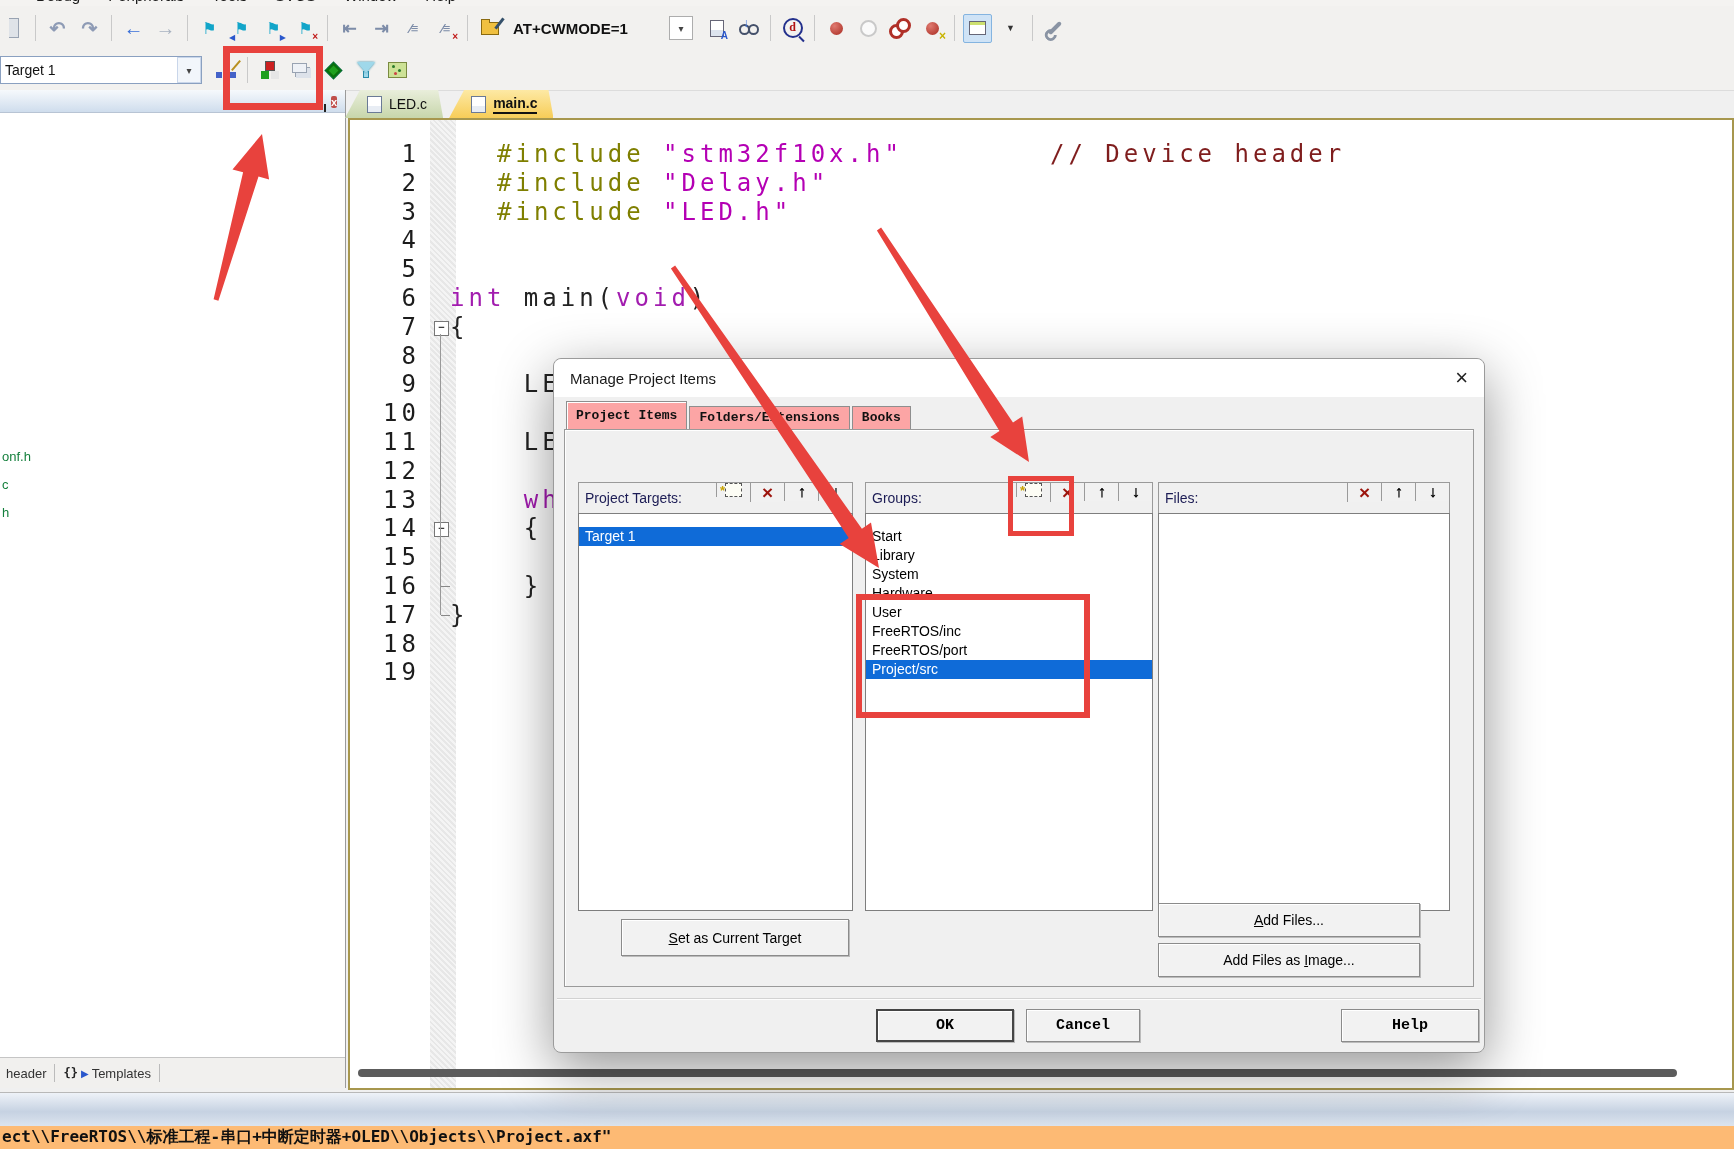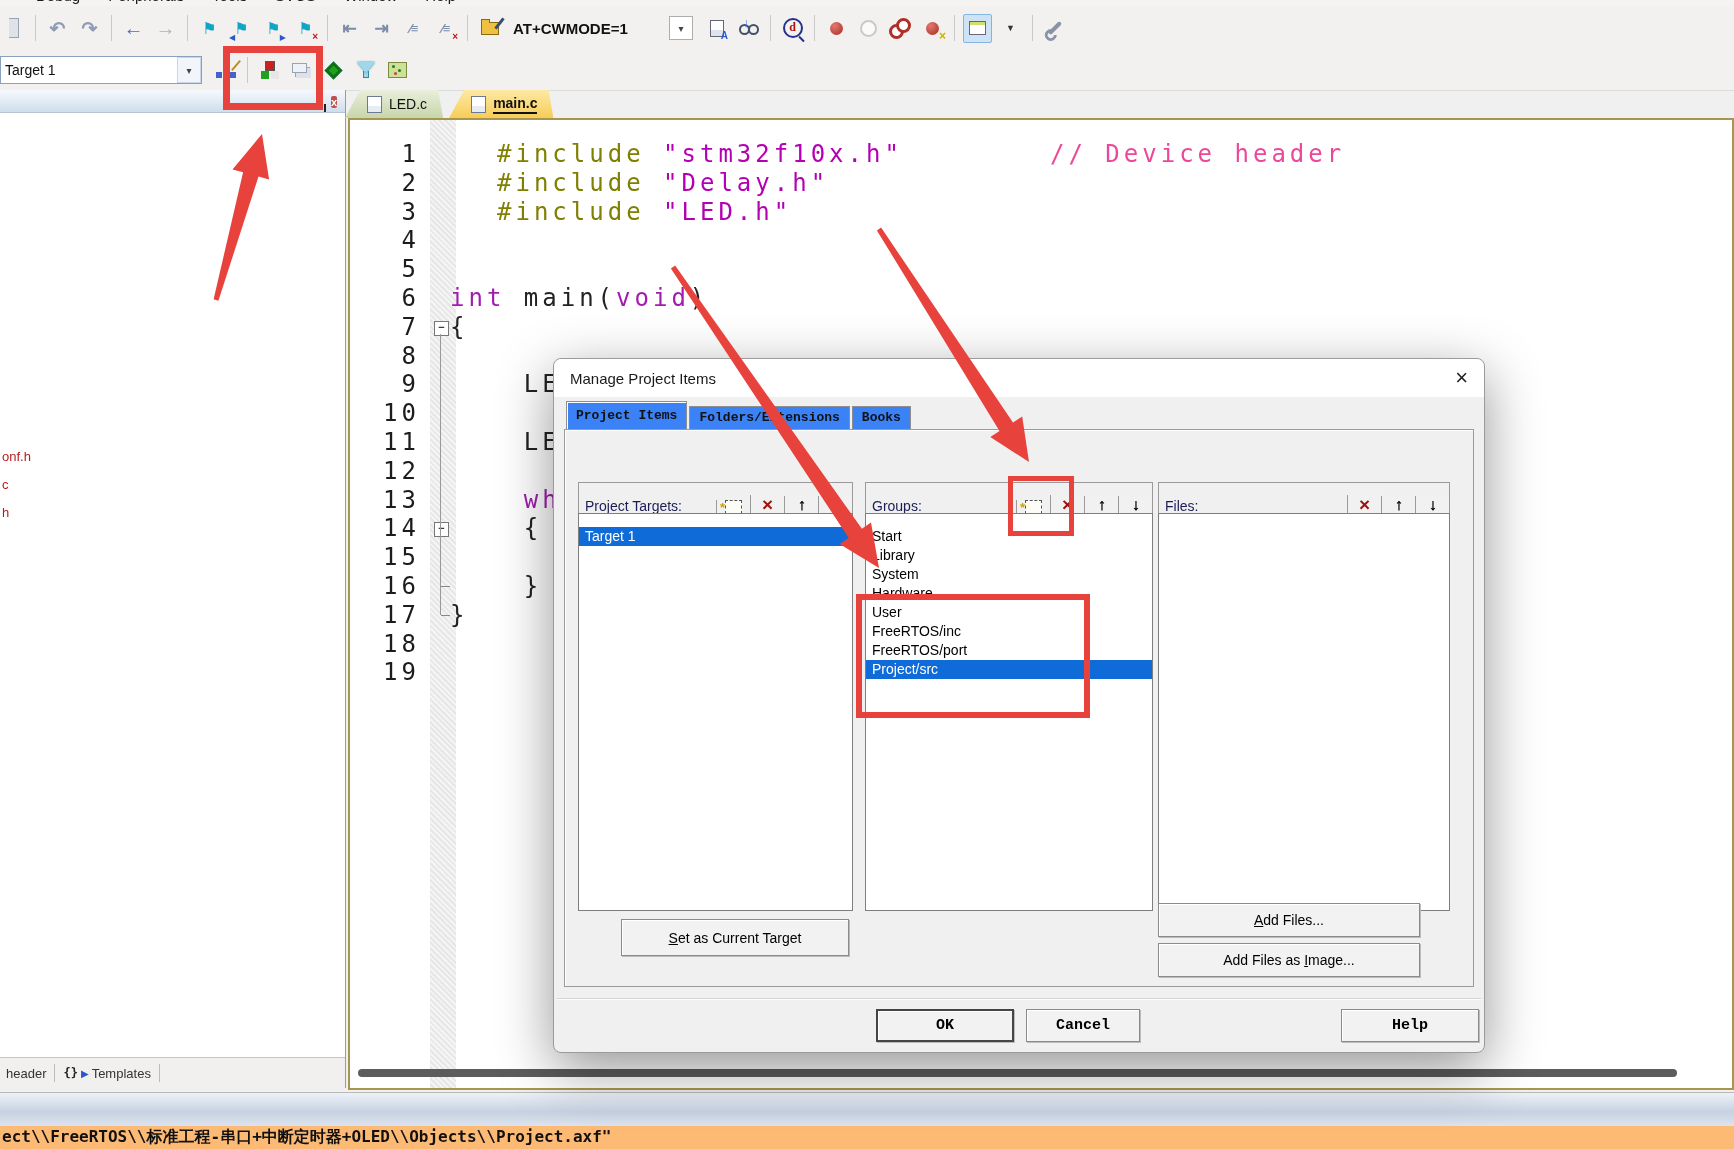--- a/index.html
+++ b/index.html
@@ -71,21 +71,21 @@
   .newbox{width:15px;height:12px;border:1px dashed #555;background:#fdfdf5;}
   .spark{position:absolute;left:3px;top:0px;color:#c8a400;font-weight:700;font-size:13px;}
   .delx{font-size:19px;font-weight:700;color:#9c140c;line-height:1;}
   .arr{font-size:16px;font-weight:700;color:#0a0a0a;text-shadow:0.5px 0 0 #0a0a0a;}
   .xthin{font-size:22px;font-weight:300;color:#222;line-height:1;}
 
   
   .project-panel{position:absolute;left:0;top:90px;width:345px;height:998px;background:#fff;border-right:1px solid #9a9a9a;display:flex;flex-direction:column;}
   .pp-header{height:22px;background:linear-gradient(#f6f9fc,#cfdded);border-bottom:1px solid #b8c4d4;display:flex;align-items:center;justify-content:flex-end;gap:10px;padding-right:8px;}
   .pp-body{flex:1;position:relative;background:#fff;}
-  .pp-item{position:absolute;left:2px;font-size:13px;color:#b91c1c;white-space:nowrap;}
+  .pp-item{position:absolute;left:2px;font-size:13px;color:#15803d;white-space:nowrap;}
   .pp-tabs{height:30px;background:#f1f0ee;border-top:1px solid #c5c5c5;display:flex;align-items:center;font-size:13px;color:#333;padding-left:4px;gap:6px;}
   .pp-tab{display:flex;align-items:center;gap:3px;padding:0 2px;}
   .pp-sep{width:1px;height:18px;background:#bbb;}
   .curly{font:700 12px "DejaVu Sans Mono",monospace;color:#222;}
   .curlyarr{color:#2a57cc;font-size:10px;}
 
   
   .etabs{position:absolute;left:345px;top:90px;height:28px;display:flex;gap:6px;z-index:2;align-items:flex-end;}
   .etab{height:28px;padding:0 16px 0 22px;display:flex;align-items:center;gap:7px;font-size:14px;color:#111;
         clip-path:polygon(15px 0,calc(100% - 5px) 0,100% 100%,0 100%);}
@@ -93,43 +93,43 @@
   .etab-active{background:linear-gradient(#fde9a4,#f7cd58);font-weight:700;}
   .etab-active .lbl{border-bottom:2px solid #111;padding-bottom:1px;}
   .doc-icon{width:13px;height:15px;background:#fff;border:1px solid #6a7a96;box-shadow:inset 0 -10px 0 -4px #e8edf4;flex:none;}
   .econtent{position:absolute;left:348px;top:118px;width:1382px;height:968px;border:2px solid #a7974e;background:#fff;}
   .code{position:absolute;inset:0;padding-top:20px;font-family:"DejaVu Sans Mono",monospace;font-size:24px;letter-spacing:4px;overflow:hidden;}
   .fold-strip{position:absolute;left:80px;top:0;bottom:0;width:26px;background:repeating-linear-gradient(45deg,#f4f4f4 0 2px,#e7e7e7 2px 4px);}
   .crow{height:28.8px;line-height:28.8px;position:relative;white-space:pre;}
   .gut{position:absolute;left:0;width:70px;text-align:right;color:#1c1c1c;}
   .ctext{position:absolute;left:100px;}
   .cmt{position:absolute;left:700px;}
-  .c-pp{color:#7f7f00;margin-left:47px;} .c-str{color:#b400b4;} .c-kw{color:#a21caf;} .c-pl{color:#222;} .c-com{color:#ec4899;}
+  .c-pp{color:#7f7f00;margin-left:47px;} .c-str{color:#b400b4;} .c-kw{color:#a21caf;} .c-pl{color:#222;} .c-com{color:#7f1d1d;}
   .fold-box{position:absolute;left:84px;top:8px;width:13px;height:13px;border:1px solid #777;background:#fff;color:#333;
             font:700 11px/11px "Liberation Sans",sans-serif;text-align:center;letter-spacing:0;}
   .fold-tick{position:absolute;left:91px;top:14px;width:9px;border-top:1px solid #888;}
   .vline{position:absolute;left:90px;width:1px;background:#999;}
   .hscroll{position:absolute;left:8px;right:28px;bottom:10px;height:9px;}
   .hthumb{height:8px;width:98%;background:#5c5c5c;border-radius:4px;}
 
   
   .statusband{position:absolute;left:0;top:1092px;width:100%;height:34px;background:linear-gradient(#eef2f8,#c6d2e2 55%,#dde5ef);border-top:1px solid #b8b8b8;}
   .buildout{position:absolute;left:0;top:1126px;width:100%;height:23px;background:#fdba74;}
   .buildout pre{margin:1px 0 0 2px;font:700 16px "DejaVu Sans Mono",monospace;color:#111;}
 
   
   .dialog{position:absolute;left:553px;top:358px;width:930px;height:693px;background:#f0f0f0;border:1px solid #9b9b9b;border-radius:8px;box-shadow:0 16px 55px rgba(0,0,0,.42);z-index:30;}
   .dlg-title{height:38px;background:#fff;border-radius:8px 8px 0 0;display:flex;align-items:center;padding:0 16px;font-size:15px;color:#1a1a1a;}
   .dlg-close{margin-left:auto;cursor:default;}
   .dlg-tabs{position:absolute;left:12px;top:43px;height:27px;display:flex;align-items:flex-end;gap:2px;z-index:5;}
-  .dtab{height:22px;padding:0 9px;border:1px solid #8e8e8e;border-bottom:none;background:#3b82f6;
+  .dtab{height:22px;padding:0 9px;border:1px solid #8e8e8e;border-bottom:none;background:#fca5a5;
         font:700 13px/22px "Liberation Mono",monospace;color:#111;white-space:nowrap;}
   .dtab.active{height:27px;line-height:27px;box-shadow:inset 1px 1px 0 #fff;}
   .dlg-frame{position:absolute;left:10px;top:70px;width:908px;height:556px;border:1px solid #9a9a9a;background:#f0f0f0;box-shadow:inset 1px 1px 0 #fff;z-index:1;}
-  .sechdr{position:absolute;top:123px;height:31px;border:1px solid #9a9a9a;background:#f0f0f0;display:flex;align-items:flex-end;z-index:4;}
+  .sechdr{position:absolute;top:123px;height:31px;border:1px solid #9a9a9a;background:#f0f0f0;display:flex;align-items:flex-start;z-index:4;}
   .hd-targets{left:24px;width:273px;} .hd-groups{left:311px;width:286px;} .hd-files{left:604px;width:290px;}
   .sechdr-label{flex:1;font-size:14px;color:#1c1c55;padding:7px 0 0 6px;white-space:nowrap;overflow:hidden;}
   .hbtn{width:33px;border-left:1px solid #9a9a9a;display:flex;align-items:center;justify-content:center;background:#f1f1f1;position:relative;}
   .seclist{position:absolute;top:154px;height:383px;background:#fff;border:1px solid #7e7e7e;padding-top:13px;z-index:4;overflow:hidden;}
   .list-targets{left:24px;width:273px;} .list-groups{left:311px;width:286px;} .list-files{left:604px;width:290px;}
   .lrow{height:19px;line-height:19px;padding-left:6px;font-size:14px;color:#000;white-space:nowrap;}
   .lrow.selected{background:#0f6bd8;color:#fff;}
   .wbtn{position:absolute;background:#f2f2f2;border:1px solid #8b8b8b;box-shadow:inset 1px 1px 0 #fff,1px 1px 0 #bbb;font:14px "Liberation Sans",sans-serif;color:#000;z-index:4;display:flex;align-items:center;justify-content:center;white-space:pre;}
   .btn-setcur{left:67px;top:560px;width:228px;height:37px;}
   .btn-addfiles{left:604px;top:544px;width:262px;height:34px;}

